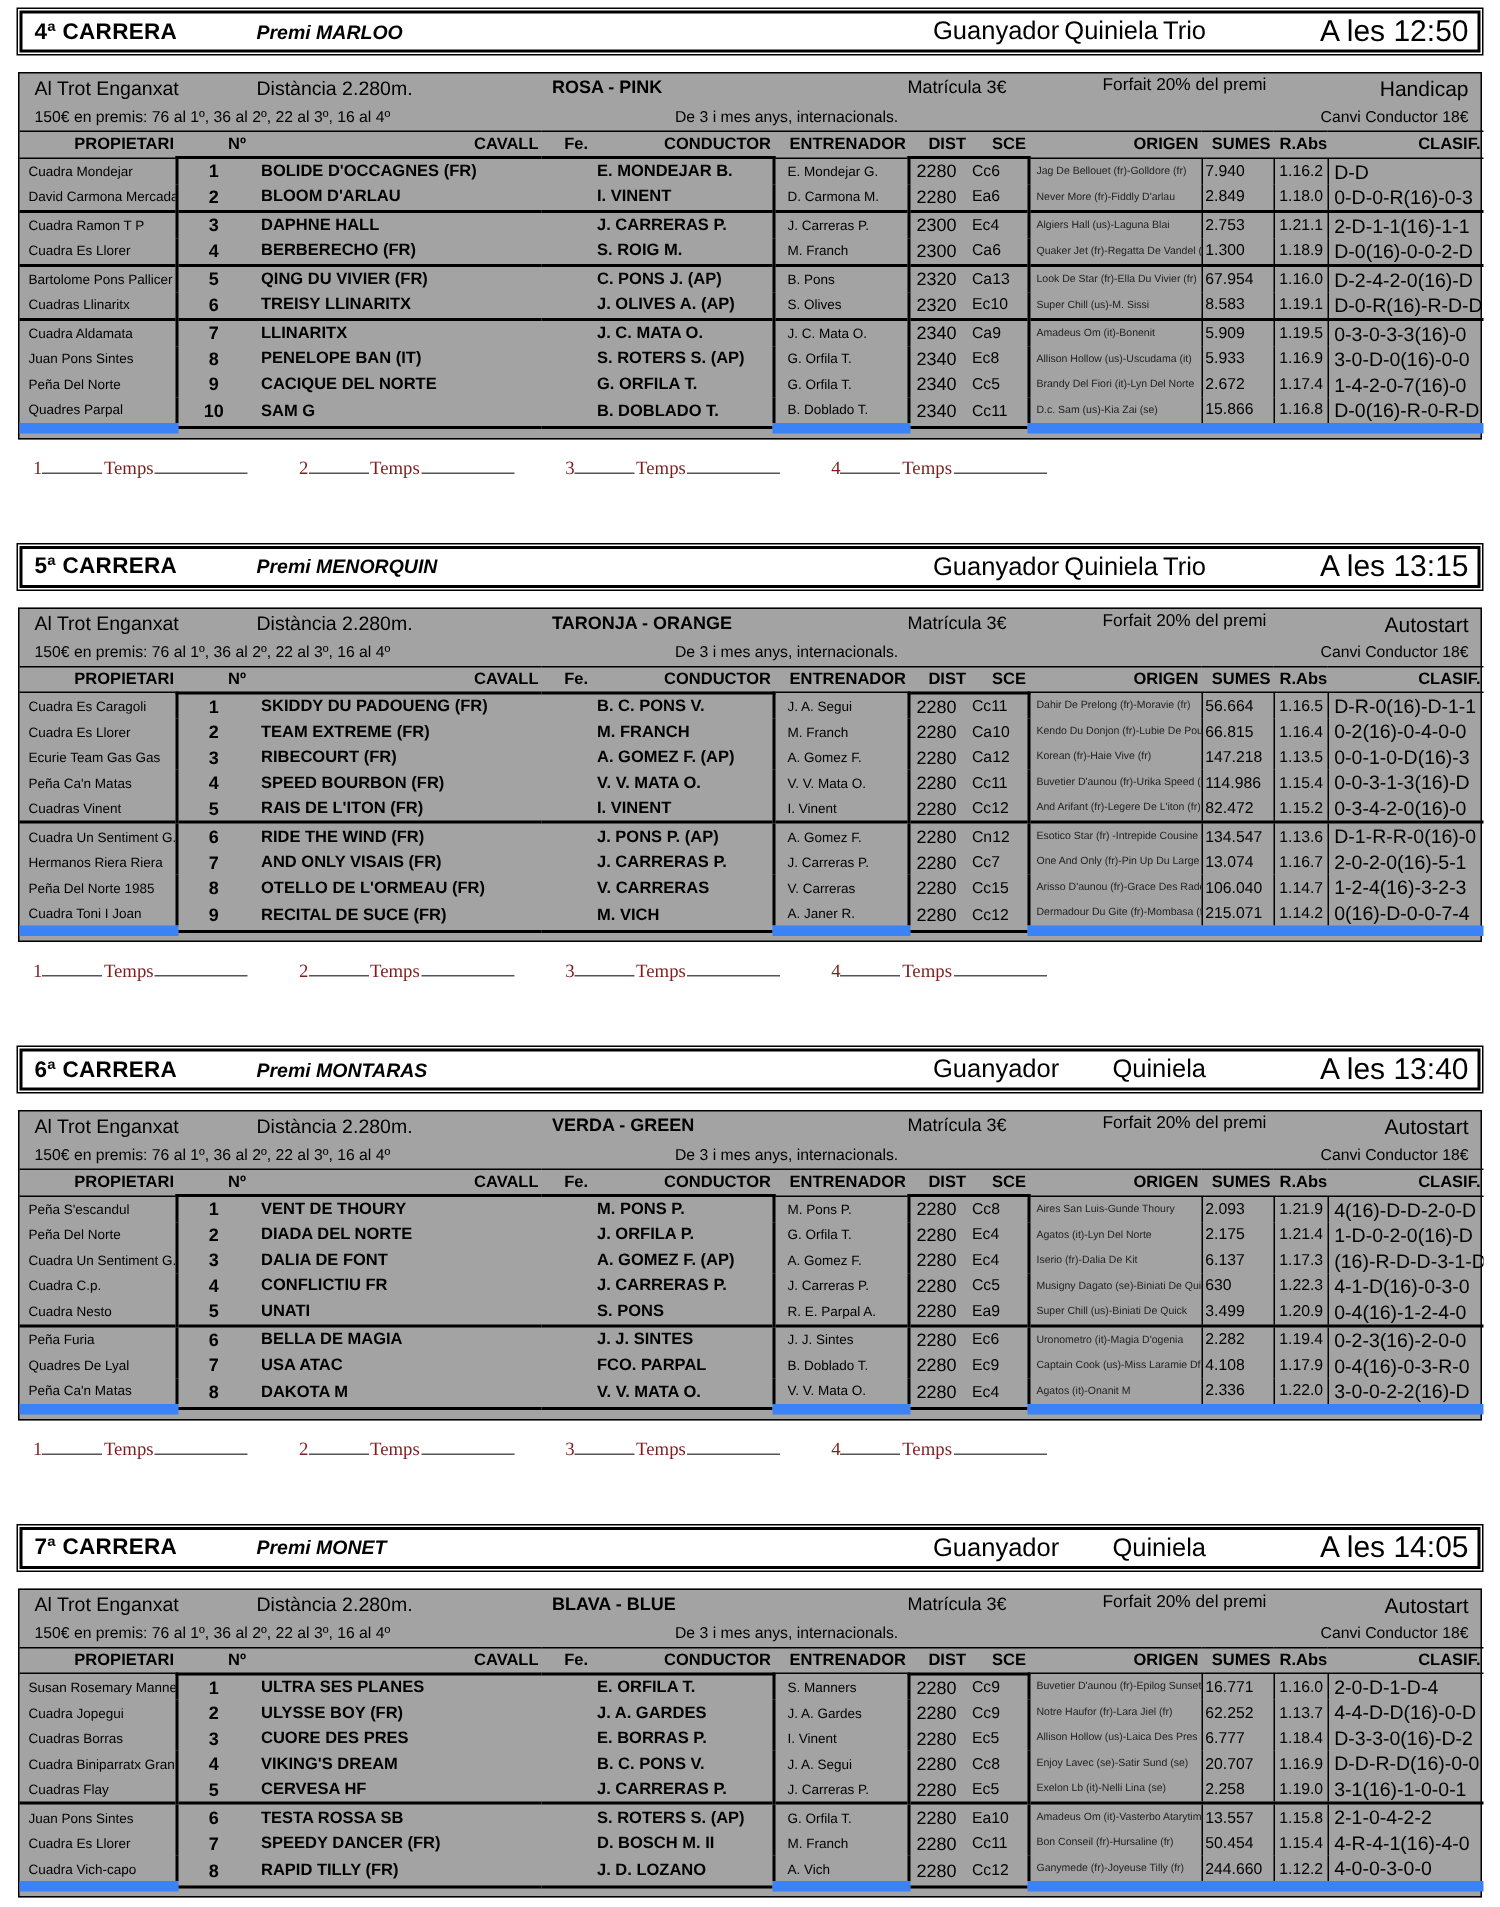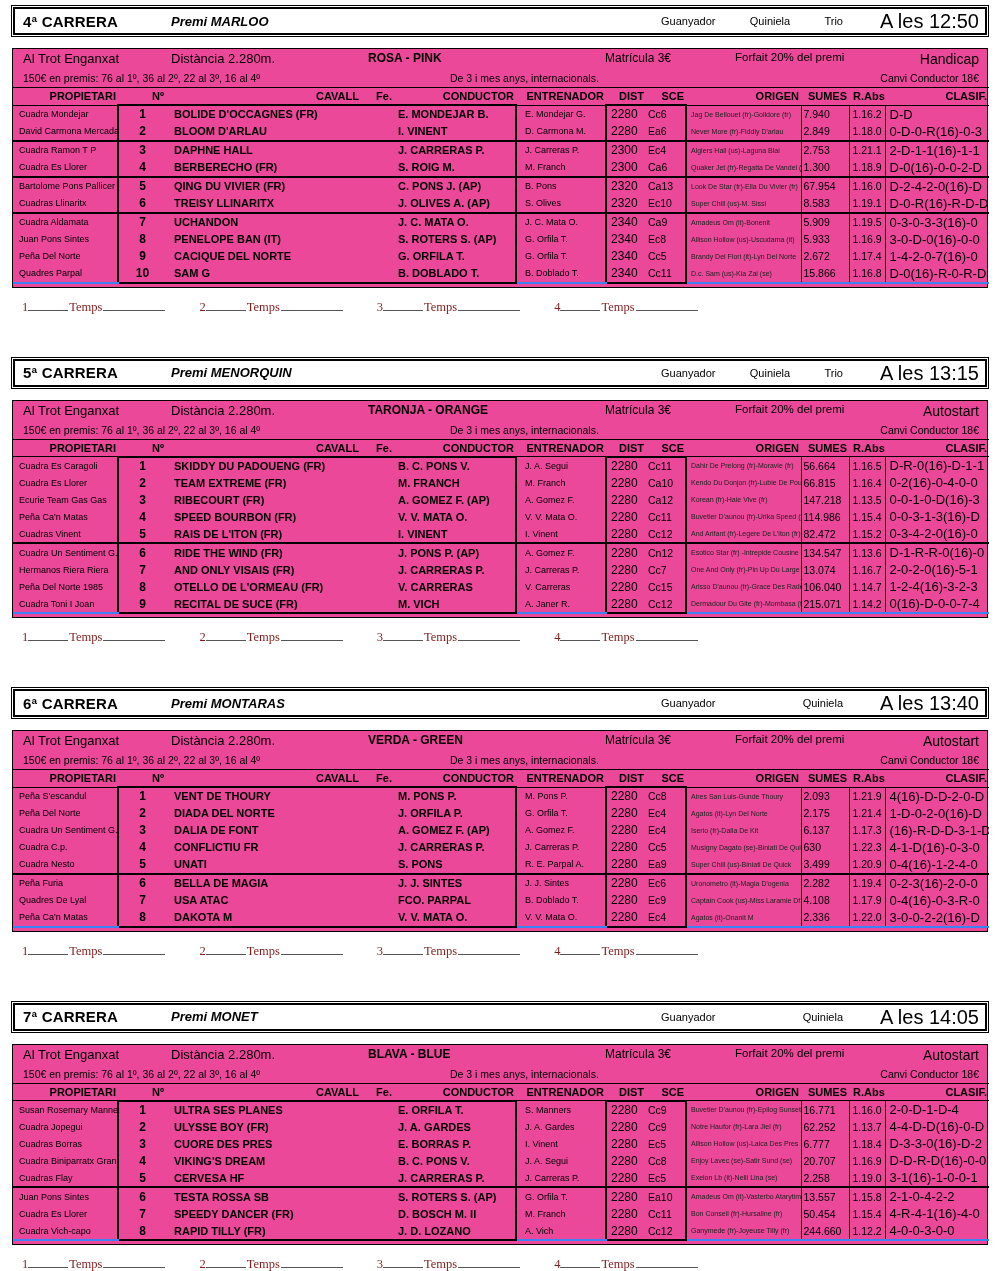--- a/index.html
+++ b/index.html
@@ -3,24 +3,24 @@
 <meta charset="utf-8">
 <style>
   html,body{margin:0;padding:0;background:#fff;}
   body{width:1000px;font-family:"Liberation Sans",sans-serif;color:#000;}
   .page{position:relative;padding:4px 12px 30px 12px;box-sizing:border-box;width:1000px;}
   .race{margin-bottom:44px;}
   
   .titlebar{position:relative;height:24px;border:2px solid #000;outline:1px solid #000;outline-offset:1px;margin:3px 1px 13px 1px;display:flex;align-items:center;background:#fff;}
   .race-num{font-weight:bold;font-size:15px;margin-left:8px;width:148px;letter-spacing:.2px;}
   .race-premi{font-weight:bold;font-style:italic;font-size:13px;}
-  .bets{position:absolute;left:646px;width:182px;display:flex;justify-content:space-between;font-size:11px;align-items:flex-end;}
+  .bets{position:absolute;left:607px;width:182px;display:flex;justify-content:space-between;font-size:17px;align-items:flex-end;}
   .race-time{position:absolute;right:6px;top:0;font-size:20px;line-height:24px;}
   
-  .race-box{border:1px solid #000;background:#ec4899;}
+  .race-box{border:1px solid #000;background:#a3a3a3;}
   .info1{position:relative;height:21px;}
   .info2{position:relative;height:17px;}
   .info1 span,.info2 span{position:absolute;top:2px;white-space:nowrap;}
   .i-gait{left:10px;font-size:13px;}
   .i-dist{left:158px;font-size:13px;}
   .i-color{left:355px;font-weight:bold;font-size:12px;}
   .i-matr{left:592px;font-size:12px;}
   .i-forf{left:722px;font-size:11.5px;}
   .i-start{right:8px;font-size:14px;}
   .i-premis{left:10px;font-size:10.5px;}
@@ -35,26 +35,26 @@
   td{padding:1px 2px;white-space:nowrap;overflow:hidden;height:14px;vertical-align:middle;}
   td.c-prop{font-size:9px;padding-left:6px;}
   td.c-num{font-weight:bold;font-size:12px;text-align:center;border-left:2px solid #000;}
   td.c-cavall{font-weight:bold;font-size:11px;padding-left:8px;}
   td.c-cond{font-weight:bold;font-size:11px;border-right:2px solid #000;}
   td.c-entr{font-size:9px;padding-left:8px;}
   td.c-dist{font-size:12px;border-left:2px solid #000;padding-left:4px;}
   td.c-sce{font-size:10.5px;border-right:2px solid #000;}
   td.c-origen{font-size:7px;color:#222;padding-left:4px;}
   td.c-sumes{font-size:10.5px;text-align:left;border-left:1px solid #000;padding-right:3px;}
-  td.c-rabs{font-size:10.5px;border-left:1px solid #000;padding-left:3px;}
+  td.c-rabs{font-size:10.5px;border-left:1px solid #000;padding-left:3px;text-align:center;}
   td.c-clasif{font-size:13px;border-left:1px solid #000;padding-left:4px;margin-left:24px;}
   tbody tr:first-child td{border-top:1px solid #000;}
   tbody tr:first-child :is(.c-num,.c-cavall,.c-fe,.c-cond,.c-dist,.c-sce){border-top:2px solid #000;}
   tbody tr.sep td{border-top:2px solid #000;}
-  tbody tr:last-child td{border-bottom:2px solid #3b82f6;}
+  tbody tr:last-child td{border-bottom:7px solid #3b82f6;}
   tbody tr:last-child :is(.c-num,.c-cavall,.c-fe,.c-cond,.c-dist,.c-sce){border-bottom:2px solid #000;}
   
   .temps{margin:11px 0 0 10px;font-family:"Liberation Serif",serif;font-size:12.5px;color:#7f1d1d;}
   .t-item{margin-right:34px;white-space:nowrap;}
   .t-line{display:inline-block;border-bottom:1px solid #555;width:40px;height:11px;}
   .t-line2{display:inline-block;border-bottom:1px solid #555;width:62px;height:11px;}
   .t-word{margin:0 1px;}
 </style>
 </head>
 <body>
@@ -204,21 +204,21 @@
     <td class="c-sce">Ec10</td>
     <td class="c-origen">Super Chill (us)-M. Sissi</td>
     <td class="c-sumes">8.583</td>
     <td class="c-rabs">1.19.1</td>
     <td class="c-clasif">D-0-R(16)-R-D-D</td>
   </tr>
 
   <tr class="sep">
     <td class="c-prop">Cuadra Aldamata</td>
     <td class="c-num">7</td>
-    <td class="c-cavall">UCHANDON</td>
+    <td class="c-cavall">LLINARITX</td>
     <td class="c-fe"></td>
     <td class="c-cond">J. C. MATA O.</td>
     <td class="c-entr">J. C. Mata O.</td>
     <td class="c-dist">2340</td>
     <td class="c-sce">Ca9</td>
     <td class="c-origen">Amadeus Om (it)-Bonenit</td>
     <td class="c-sumes">5.909</td>
     <td class="c-rabs">1.19.5</td>
     <td class="c-clasif">0-3-0-3-3(16)-0</td>
   </tr>

